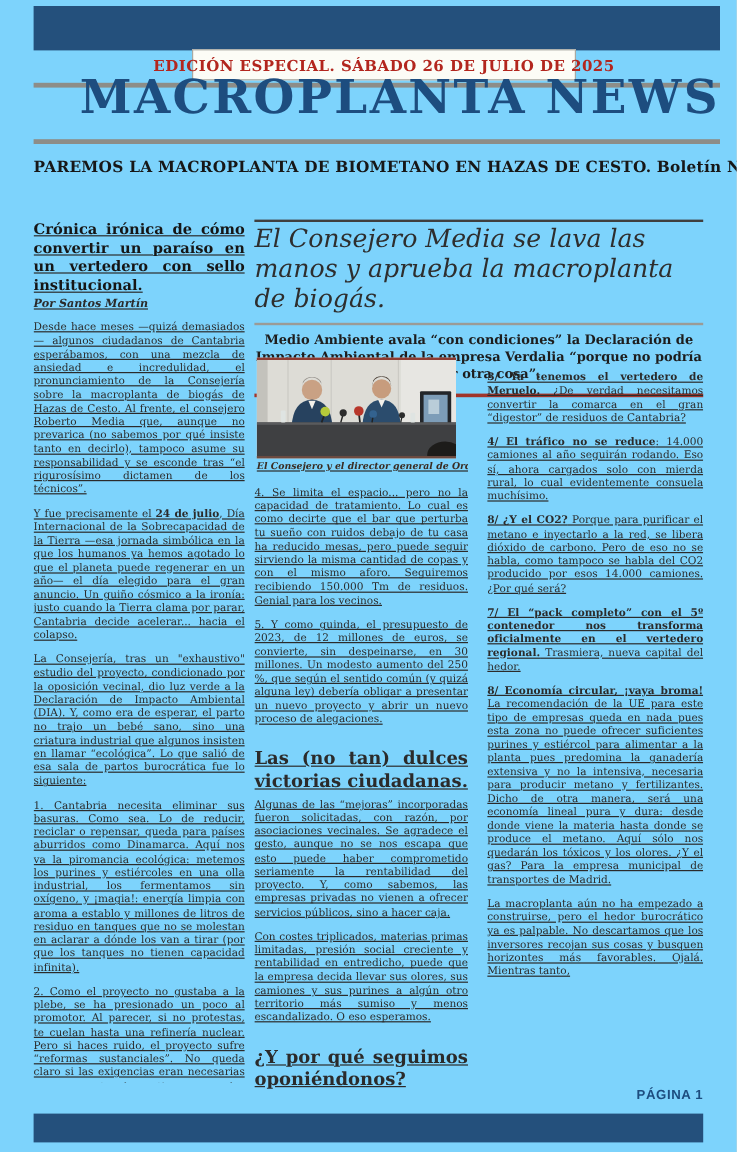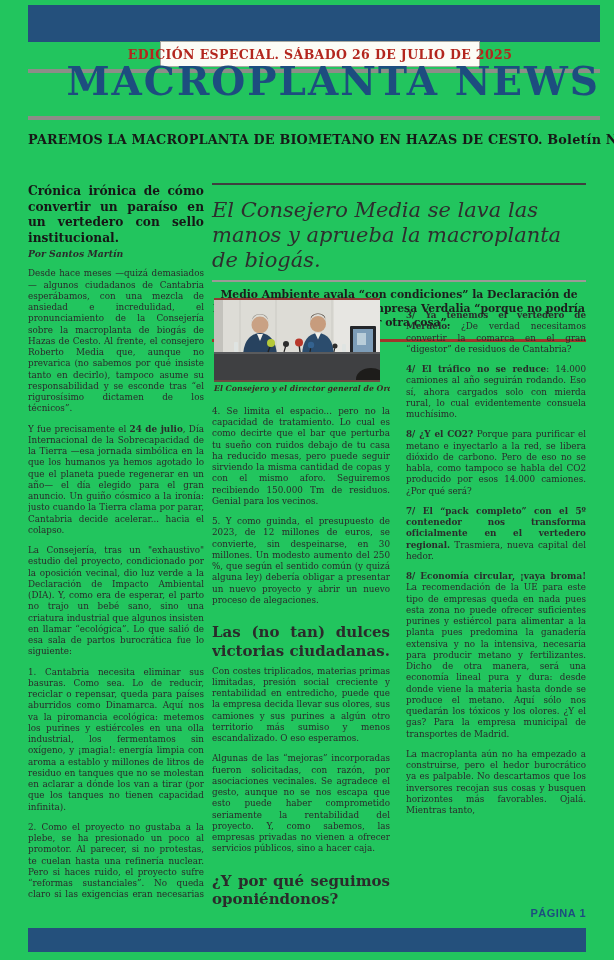--- a/index.html
+++ b/index.html
@@ -1,18 +1,18 @@
 <!DOCTYPE html>
 <html lang="es"><head>
 <meta charset="utf-8">
 <style>
   html,body{margin:0;padding:0;background:#d8d5ca;}
   .paper{
     position:relative;width:614px;height:960px;margin:0 auto;
-    background:#22c55e;overflow:hidden;
+    background:#7dd3fc;overflow:hidden;
     font-family:"DejaVu Serif", serif;color:#2b2b2b;
   }
   
   .topbar{position:absolute;left:28px;top:5px;width:572px;height:37px;background:#24507c;}
   .edition-box{
     position:absolute;left:160px;top:41px;width:318px;height:24px;
     background:#fcfcf6;border:1px solid #a9a9a2;
     display:flex;align-items:center;justify-content:center;
   }
   .edition-box span{
@@ -24,35 +24,35 @@
   .masthead{
     position:absolute;left:28px;top:60px;width:572px;text-align:right;
     font-size:39px;font-weight:bold;color:#1d4d7f;letter-spacing:2px;line-height:42px;
     white-space:nowrap;
   }
   .tagline{
     position:absolute;left:28px;top:132px;width:572px;text-align:center;
     font-size:12.8px;font-weight:bold;color:#171717;letter-spacing:.2px;white-space:nowrap;
   }
   
-  .col{position:absolute;font-size:8.8px;line-height:1.28;overflow:hidden;}
+  .col{position:absolute;font-size:8.8px;line-height:1.28;overflow:hidden;text-decoration:underline;}
   .col p{margin:0 0 9px;text-align:justify;}
   .col h3{margin:17px 0 5px;font-size:15px;line-height:1.25;text-align:justify;}
   .b{font-weight:bold}
   .i{}
   .left-col{left:28px;top:184px;width:176px;height:718px;}
   .left-headline{
     font-size:12.2px;font-weight:bold;line-height:1.28;color:#161616;
     margin:0 0 2px;text-align:justify;
   }
   .byline{font-size:9.3px;font-weight:bold;font-style:italic;margin:0 0 8px;}
   
   .main-head{
     position:absolute;left:212px;top:183px;width:374px;
-    border-top:2px solid #3f3f3f;padding-top:13px;
+    border-top:2px solid #3f3f3f;padding-top:2px;
   }
   .main-headline{
     font-size:21px;font-style:italic;line-height:1.2;color:#2e2e2e;margin:0;
     font-weight:normal;text-align:left;
   }
   .main-head .sep{height:2px;background:#9b9b96;margin:6px 0 6px;}
   .subhead{
     font-size:10.8px;font-weight:bold;color:#1d1d1d;text-align:center;
     line-height:1.3;margin:0;
   }
@@ -151,22 +151,22 @@
       <rect x="20" y="42" width="4" height="10" rx="1" fill="#dfe4e2"></rect>
       <rect x="128" y="44" width="4" height="8" rx="1" fill="#dfe4e2"></rect>
 
       <ellipse cx="157" cy="79" rx="15" ry="11" fill="#1d1c1a"></ellipse>
     </svg>
     <div class="caption">El Consejero y el director general de Ordenación del T.</div>
     <div>
         <p><span>4. Se limita el espacio... pero no la capacidad de tratamiento. Lo cual es como decirte que el bar que perturba tu sueño con ruidos debajo de tu casa ha reducido mesas, pero puede seguir sirviendo la misma cantidad de copas y con el mismo aforo. Seguiremos recibiendo 150.000 Tm de residuos.  Genial para los vecinos.</span></p>
         <p><span>5. Y como guinda, el presupuesto de 2023, de 12 millones de euros, se convierte, sin despeinarse, en 30 millones. Un modesto aumento del 250 %, que según el sentido común (y quizá alguna ley) debería obligar a presentar un nuevo proyecto y abrir un nuevo proceso de alegaciones.</span></p>
         <h3><span class="b">Las (no tan) dulces victorias ciudadanas.</span></h3>
+        <p><span>Algunas de las “mejoras” incorporadas fueron solicitadas, con razón, por asociaciones vecinales. Se agradece el gesto, aunque no se nos escapa que esto puede haber comprometido seriamente la rentabilidad del proyecto. Y, como sabemos, las empresas privadas no vienen a ofrecer servicios públicos, sino a hacer caja.</span></p>
         <p><span>Con costes triplicados, materias primas limitadas, presión social creciente y rentabilidad en entredicho, puede que la empresa decida llevar sus olores, sus camiones y sus purines a algún otro territorio más sumiso y menos escandalizado. O eso esperamos.</span></p>
-        <p><span>Algunas de las “mejoras” incorporadas fueron solicitadas, con razón, por asociaciones vecinales. Se agradece el gesto, aunque no se nos escapa que esto puede haber comprometido seriamente la rentabilidad del proyecto. Y, como sabemos, las empresas privadas no vienen a ofrecer servicios públicos, sino a hacer caja.</span></p>
         <h3><span class="b">¿Y por qué seguimos oponiéndonos?</span></h3>
         <p><span>1/ Porque, aunque se haya maquillado, el proyecto sigue oliendo mal. Y no solo en sentido literal. Estas son algunas de las razones por las que pedimos que no se apruebe </span></p>
       </div>
   </div>
 
   <div class="col right-col">
     <div>
         <p><span class="b">3/ Ya tenemos el vertedero de Meruelo.</span><span> ¿De verdad necesitamos convertir la comarca en el gran “digestor” de residuos de Cantabria?</span></p>
         <p><span class="b">4/ El tráfico no se reduce</span><span>: 14.000 camiones al año seguirán rodando. Eso sí, ahora cargados solo con mierda rural, lo cual evidentemente consuela muchísimo.</span></p>
         <p><span class="b">8/ ¿Y el CO2?</span><span> Porque para purificar el metano e inyectarlo a la red, se libera dióxido de carbono. Pero de eso no se habla, como tampoco se habla del CO2 producido por esos 14.000 camiones. ¿Por qué será?</span></p>

